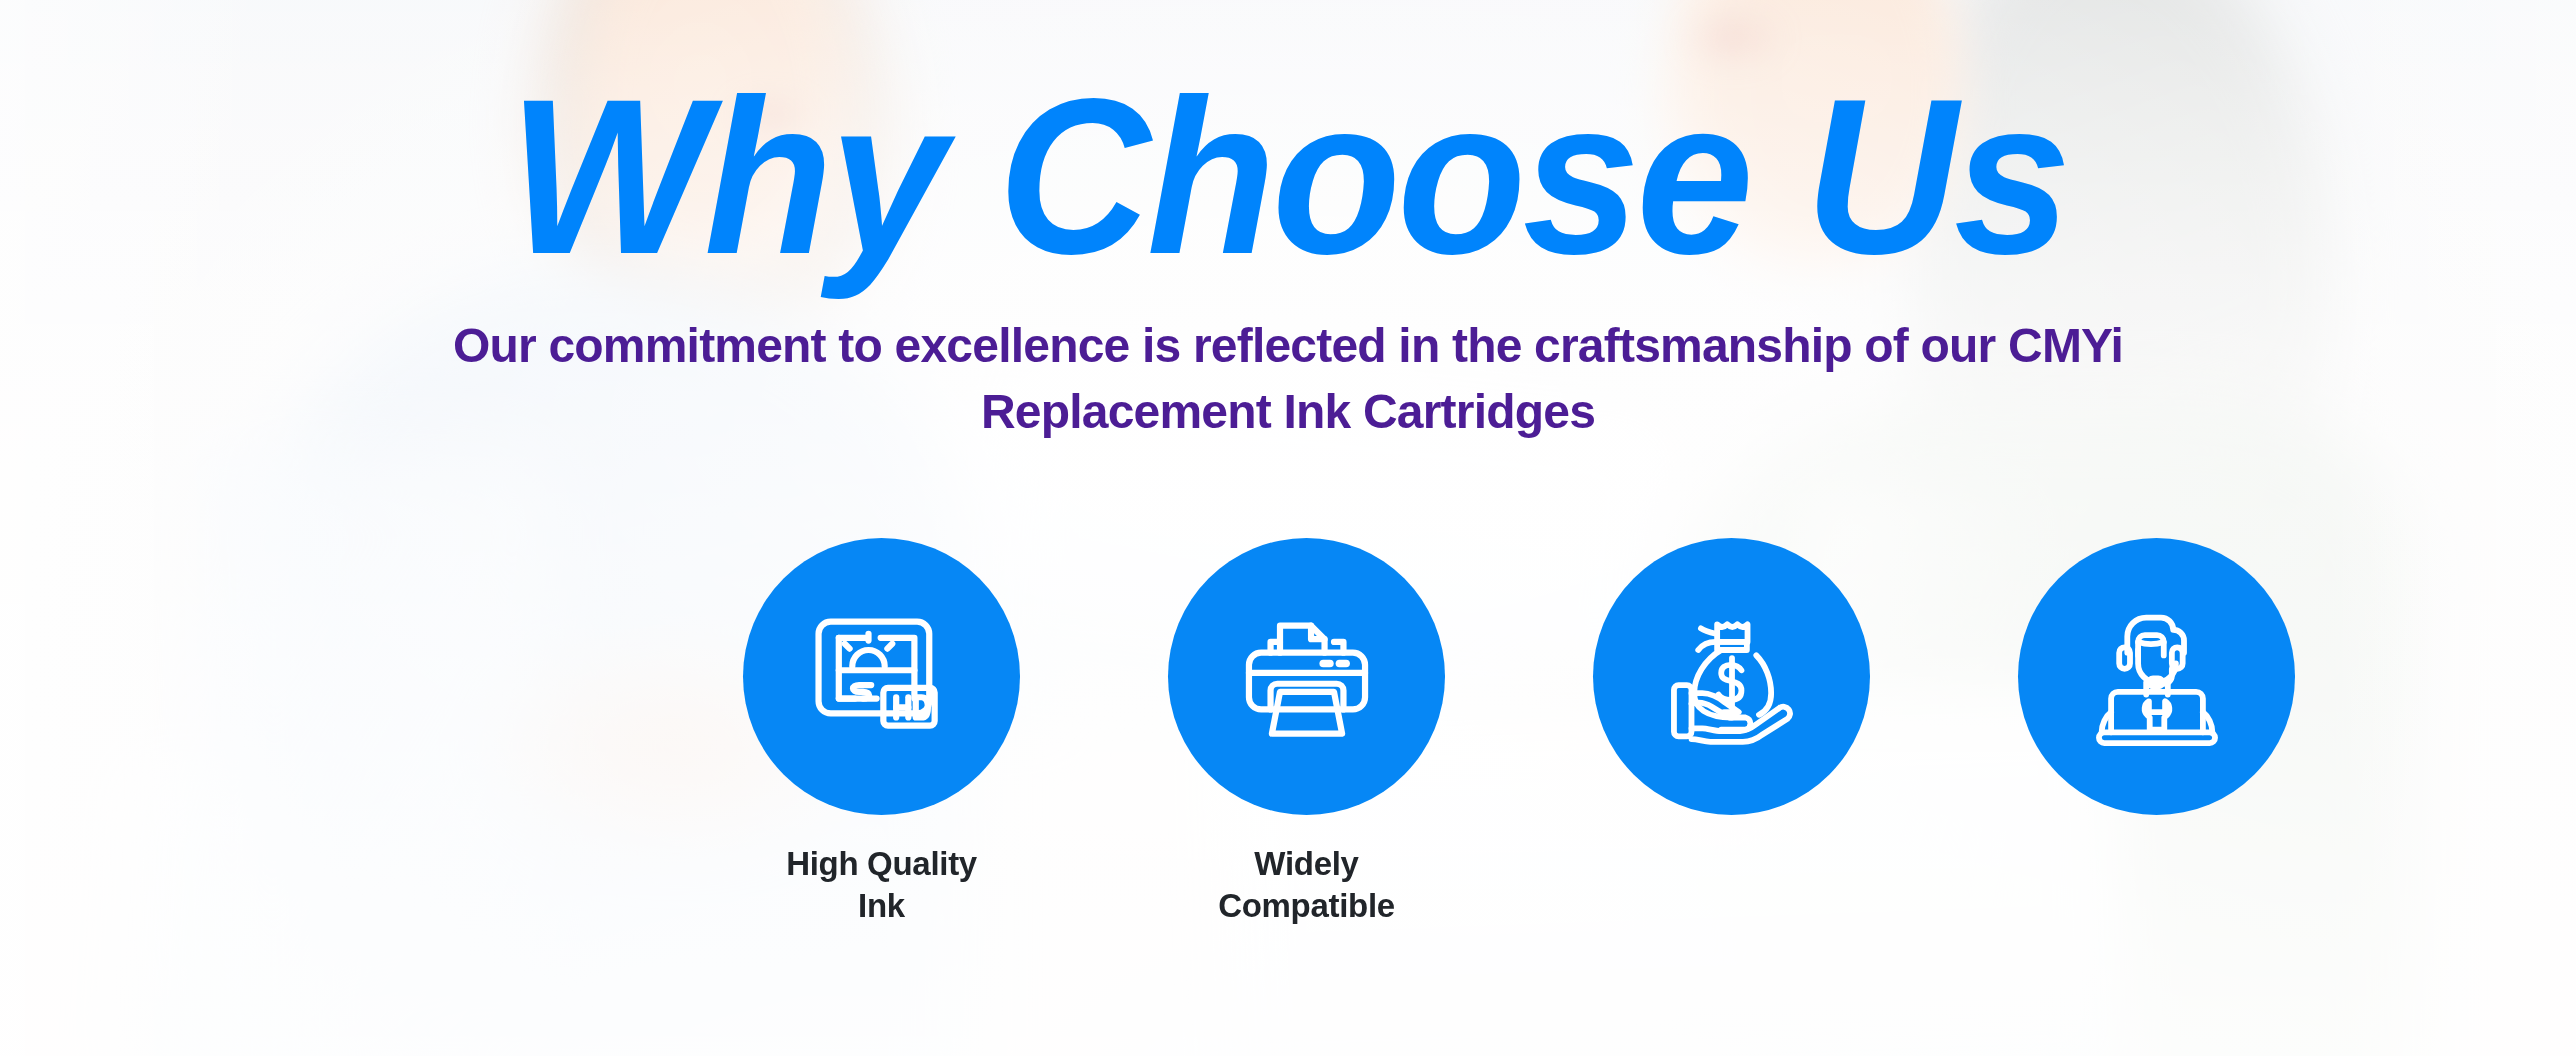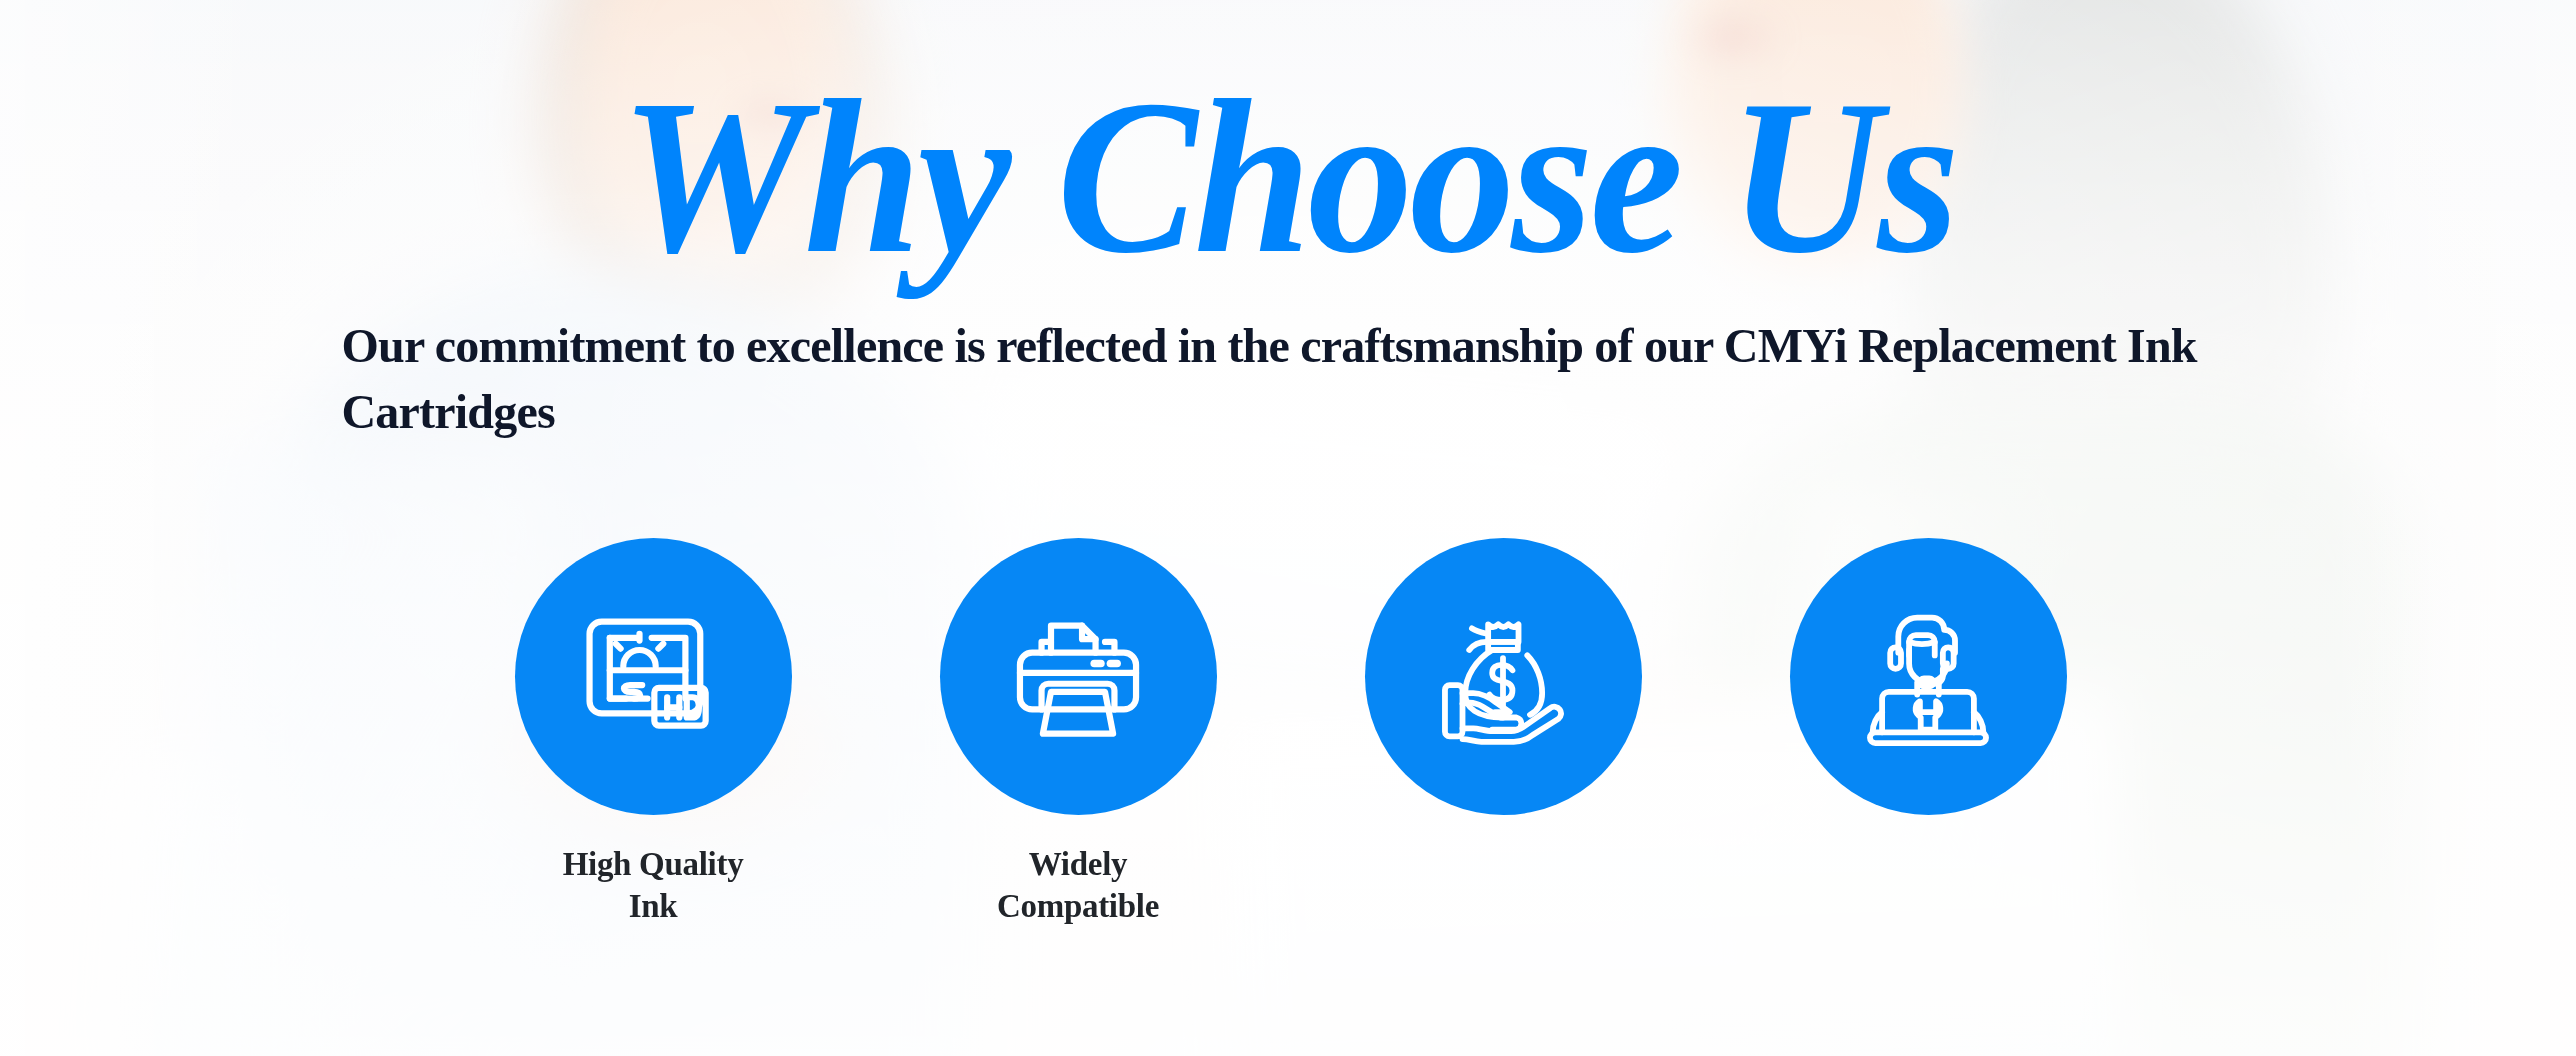--- a/index.html
+++ b/index.html
@@ -9,21 +9,21 @@
     height: 1057px;
     overflow: hidden;
     background: #ffffff;
   }
 
   #banner {
     position: relative;
     width: 2576px;
     height: 1057px;
     overflow: hidden;
-    font-family: Liberation Serif, serif;
+    font-family: Liberation Sans, sans-serif;
     background: #fbfbfb;
   }
 
   
   .bg-layer {
     position: absolute;
     inset: 0;
     overflow: hidden;
   }
 
@@ -210,35 +210,35 @@
     white-space: nowrap;
     transform: scaleX(.96);
   }
 
   .subhead {
     position: absolute;
     top: 313px;
     left: 50%;
     transform: translateX(-50%);
     width: 1893px;
-    text-align: left;
+    text-align: center;
     font-size: 48px;
     line-height: 1.37;
     font-weight: 700;
     letter-spacing: -0.8px;
-    color: #0f172a;
+    color: #4c1d95;
   }
 
   .features {
     position: absolute;
     top: 538px;
     left: 212px;
     width: 2157px;
     display: flex;
-    justify-content: center;
+    justify-content: flex-end;
     align-items: flex-start;
   }
 
   .feature {
     width: 425px;
     display: flex;
     flex-direction: column;
     align-items: center;
   }
 

